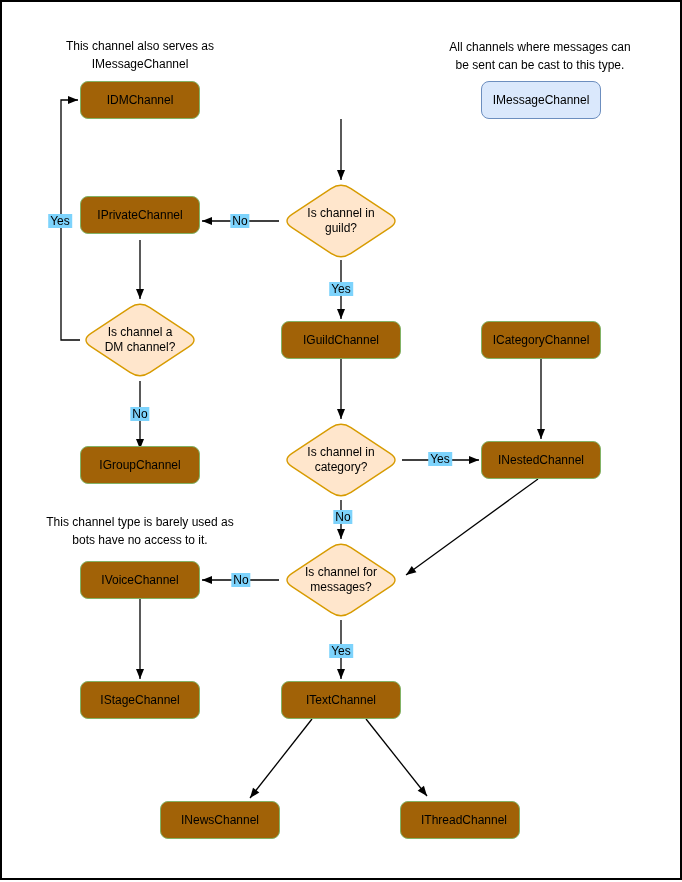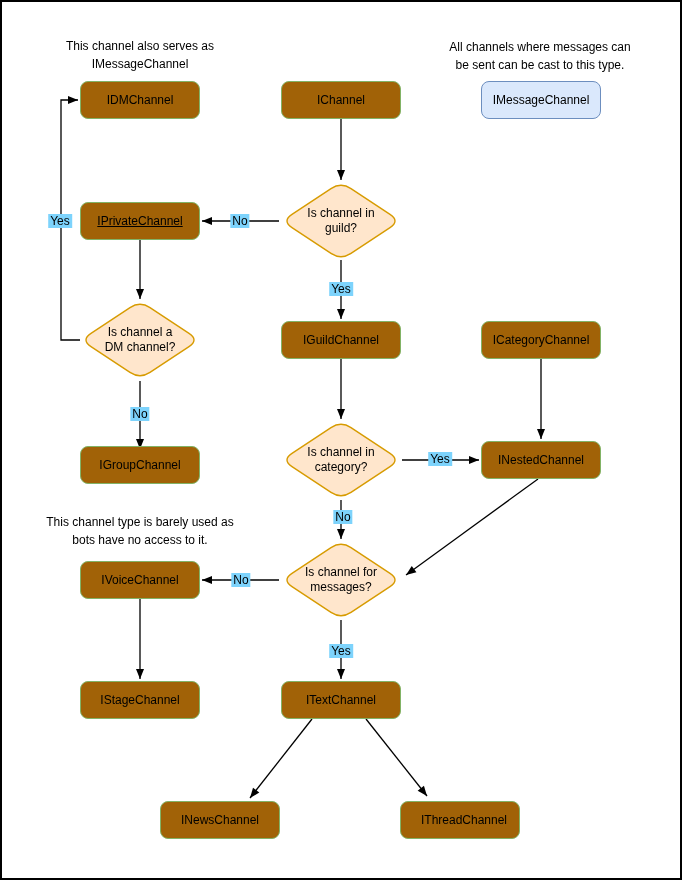--- a/index.html
+++ b/index.html
@@ -99,23 +99,22 @@
   </svg>
 
   <div class="note" style="left:30px; top:37px; width:220px;">This channel also serves as
 IMessageChannel</div>
   <div class="note" style="left:430px; top:38px; width:220px;">All channels where messages can
 be sent can be cast to this type.</div>
   <div class="note" style="left:20px; top:513px; width:240px;">This channel type is barely used as
 bots have no access to it.</div>
 
   <div class="box green" style="left:80px;  top:81px;">IDMChannel</div>
-  <div class="box green" style="left:281px; top:81px;">IChannel</div>
   <div class="box blue" style="left:481px; top:81px;">IMessageChannel</div>
-  <div class="box green" style="left:80px;  top:202px;text-decoration:underline;">IPrivateChannel</div>
+  <div class="box green" style="left:80px;  top:196px;">IPrivateChannel</div>
   <div class="box green" style="left:281px; top:321px;">IGuildChannel</div>
   <div class="box green" style="left:481px; top:321px;">ICategoryChannel</div>
   <div class="box green" style="left:80px;  top:446px;">IGroupChannel</div>
   <div class="box green" style="left:481px; top:441px;">INestedChannel</div>
   <div class="box green" style="left:80px;  top:561px;">IVoiceChannel</div>
   <div class="box green" style="left:80px;  top:681px;">IStageChannel</div>
   <div class="box green" style="left:281px; top:681px;">ITextChannel</div>
   <div class="box green" style="left:160px; top:801px;">INewsChannel</div>
   <div class="box green" style="left:400px; top:801px;padding-left:8px;">IThreadChannel</div>
 

